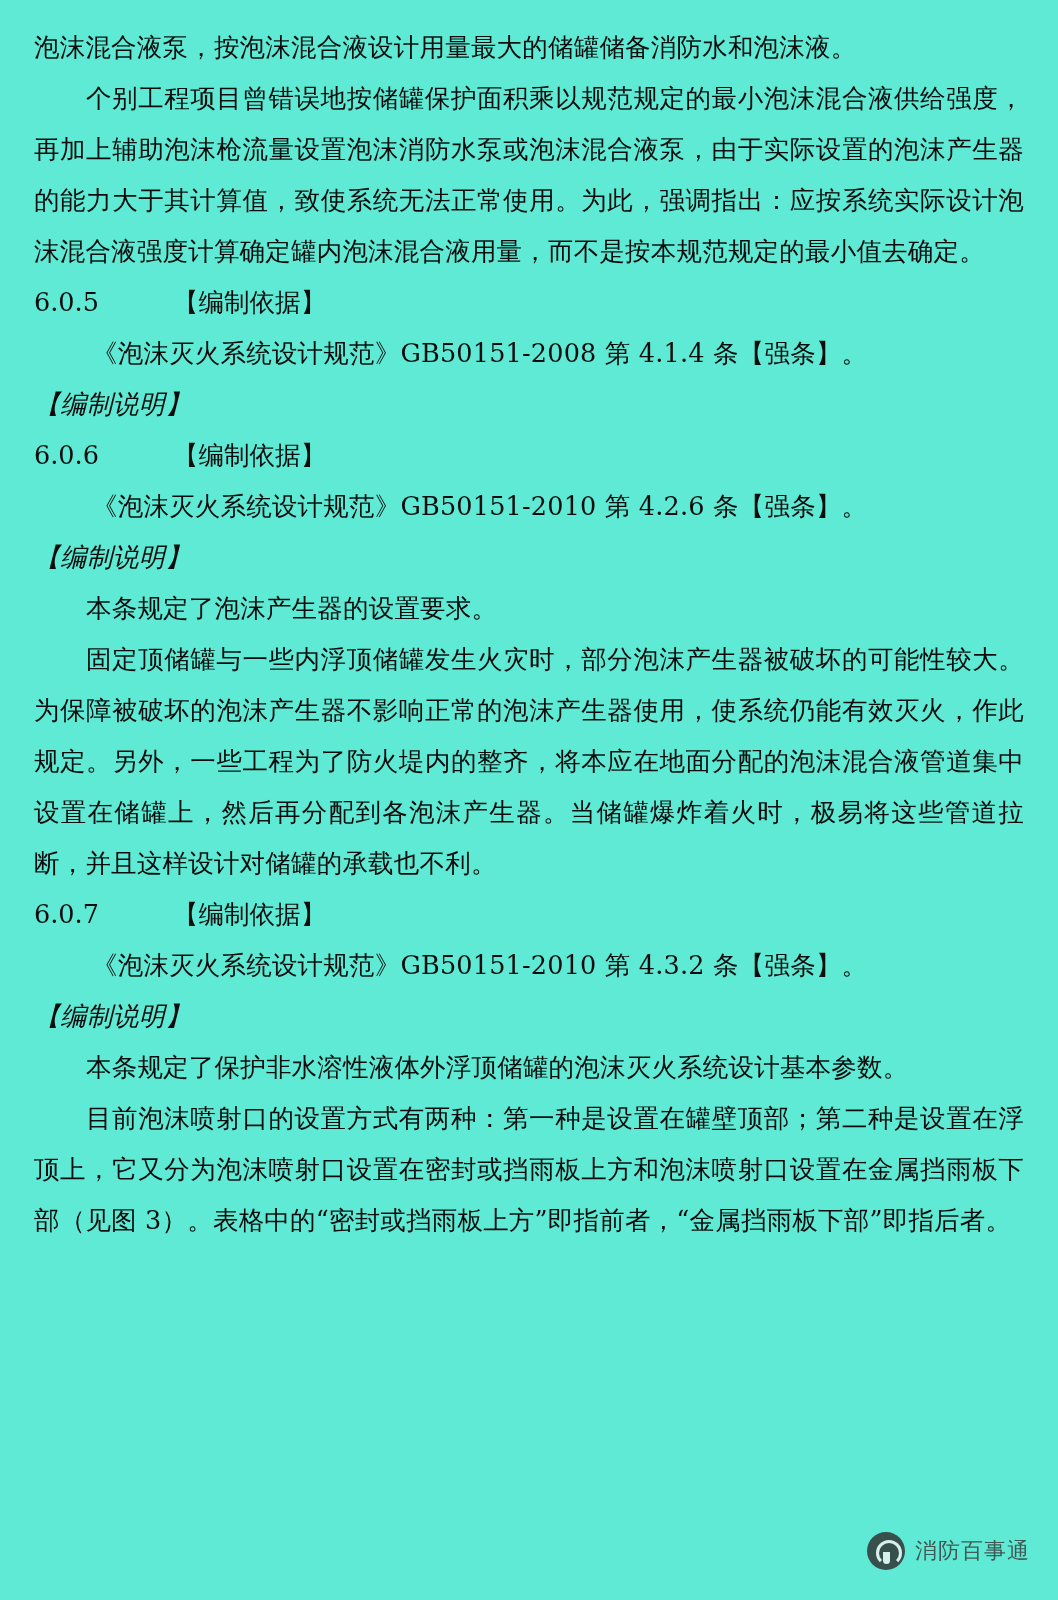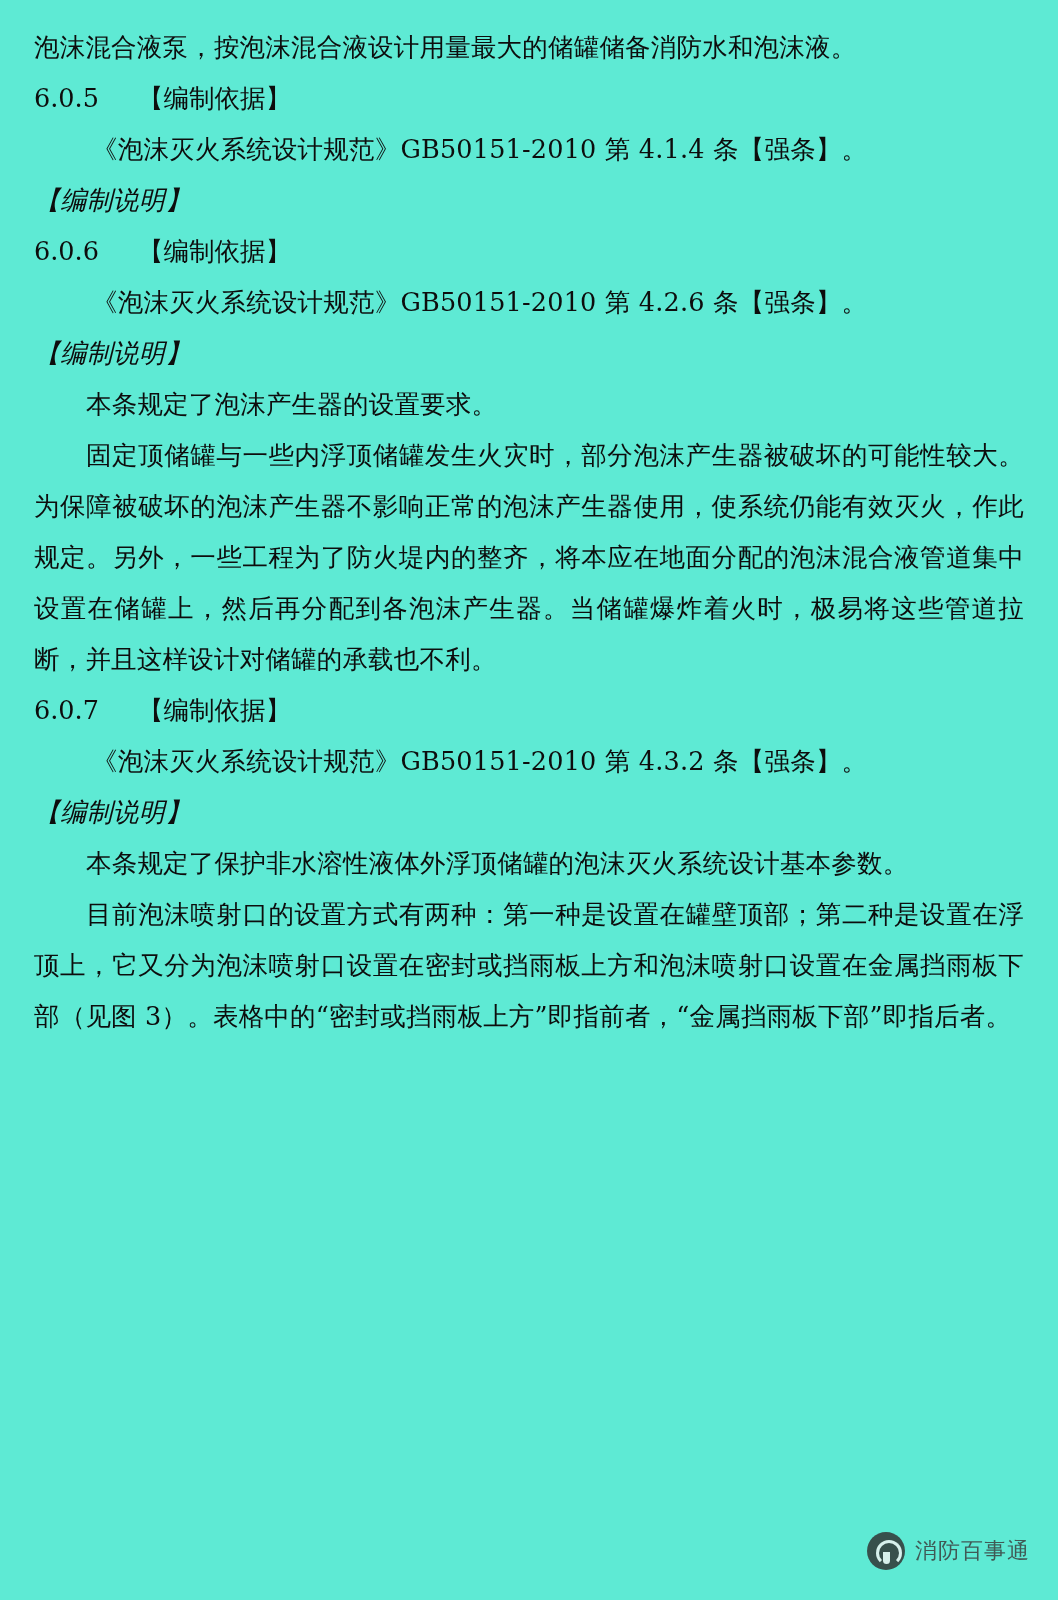--- a/index.html
+++ b/index.html
@@ -31,20 +31,21 @@
     letter-spacing: 0.2px;
   }
   p.indent {
     text-indent: 52px;
   }
   .clause {
     margin: 0;
     font-size: 25.5px;
     line-height: 51px;
     display: flex;
+    gap: 35px;
   }
   .clause .num {
     width: 104px;
     flex: 0 0 104px;
   }
   .clause .tag {
     flex: 0 1 auto;
   }
   .ref {
     margin: 0;
@@ -114,26 +115,27 @@
   }
 </style>
 </head>
 <body>
 
 <div class="page">
   <div class="body-col">
 
     <p class="flush">泡沫混合液泵，按泡沫混合液设计用量最大的储罐储备消防水和泡沫液。</p>
 
+    <p class="indent">个别工程项目曾错误地按储罐保护面积乘以规范规定的最小泡沫混合液供给强度，再加上辅助泡沫枪流量设置泡沫消防水泵或泡沫混合液泵，由于实际设置的泡沫产生器的能力大于其计算值，致使系统无法正常使用。为此，强调指出：应按系统实际设计泡沫混合液强度计算确定罐内泡沫混合液用量，而不是按本规范规定的最小值去确定。</p>
 
     <div class="clause">
       <span class="num">6.0.5</span>
       <span class="tag">【编制依据】</span>
     </div>
-    <p class="ref">《泡沫灭火系统设计规范》GB50151-2010 第 4.1.4 条【强条】。</p>
+    <p class="ref">《泡沫灭火系统设计规范》GB50151-2008 第 4.1.4 条【强条】。</p>
     <p class="note">【编制说明】</p>
 
     <div class="clause">
       <span class="num">6.0.6</span>
       <span class="tag">【编制依据】</span>
     </div>
     <p class="ref">《泡沫灭火系统设计规范》GB50151-2010 第 4.2.6 条【强条】。</p>
     <p class="note">【编制说明】</p>
     <p class="indent">本条规定了泡沫产生器的设置要求。</p>
     <p class="indent">固定顶储罐与一些内浮顶储罐发生火灾时，部分泡沫产生器被破坏的可能性较大。为保障被破坏的泡沫产生器不影响正常的泡沫产生器使用，使系统仍能有效灭火，作此规定。另外，一些工程为了防火堤内的整齐，将本应在地面分配的泡沫混合液管道集中设置在储罐上，然后再分配到各泡沫产生器。当储罐爆炸着火时，极易将这些管道拉断，并且这样设计对储罐的承载也不利。</p>

